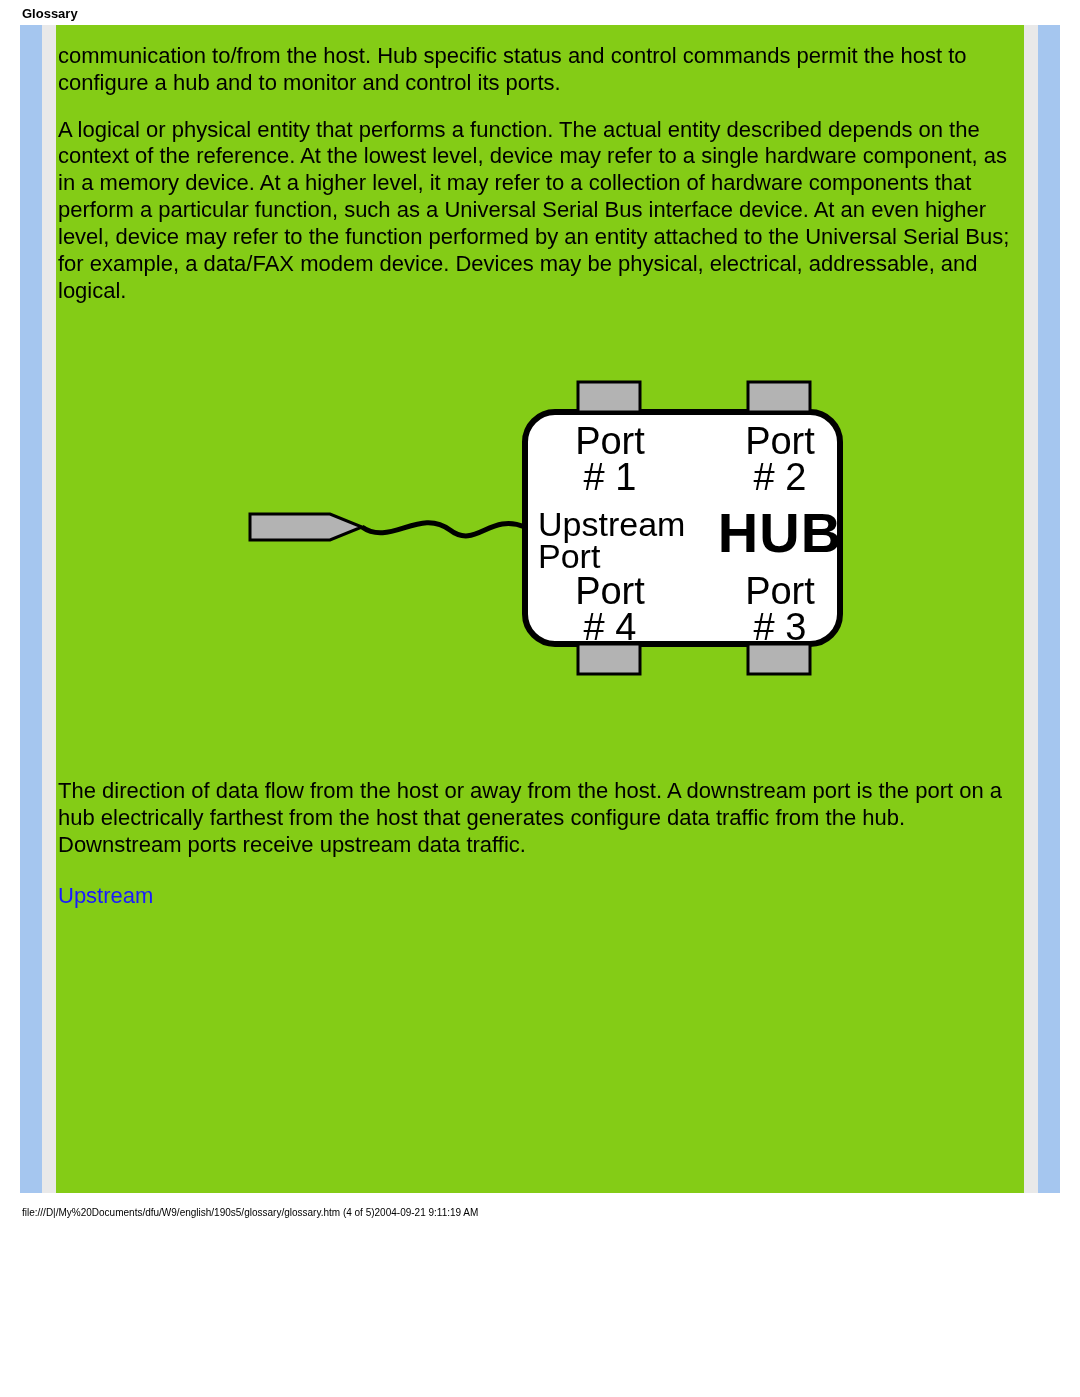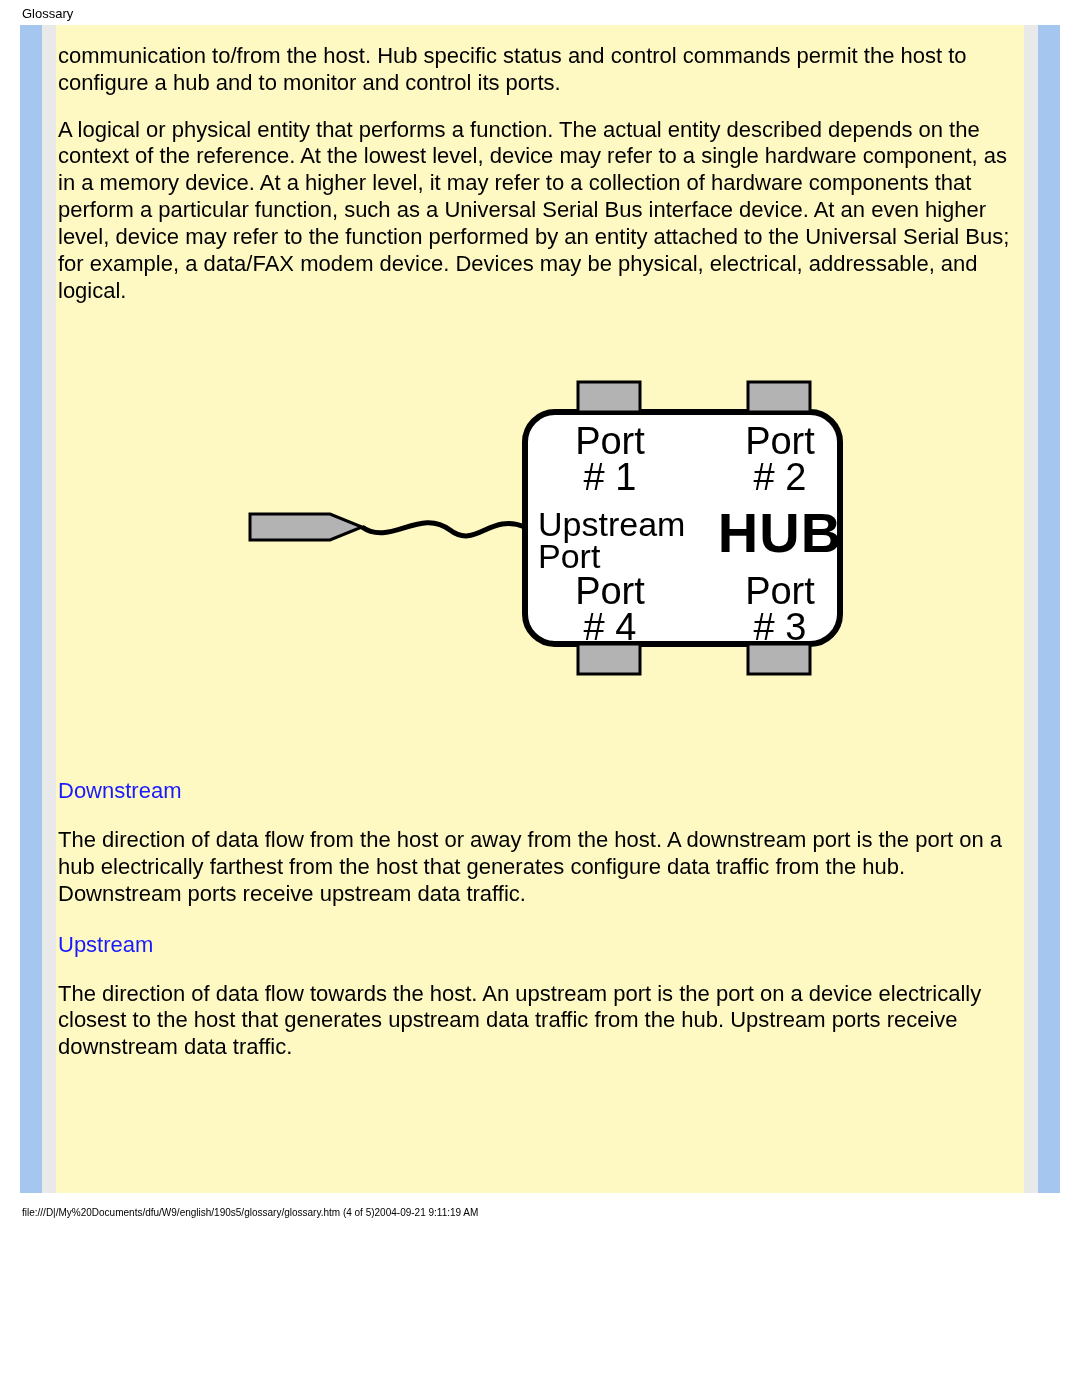--- a/index.html
+++ b/index.html
@@ -8,38 +8,39 @@
     width: 1080px;
     height: 1397px;
     font-family: Arial, Helvetica, sans-serif;
     background: #ffffff;
     overflow: hidden;
   }
   .header-label {
     font-size: 13px;
     color: #000;
     padding: 6px 5px 4px 22px;
+    font-weight: bold;
   }
   .outer-frame {
     margin: 0 20px;
     height: 1168px;
     background: #a5c6ef;
     padding: 0;
     box-sizing: border-box;
     position: relative;
   }
   .inner-col {
     background: #e9e9e9;
     margin: 0 22px;
     height: 100%;
     padding: 0 14px;
     box-sizing: border-box;
   }
   .content {
-    background: #fef9c3;
+    background: #84cc16;
     height: 100%;
     padding: 18px 2px 0 2px;
     box-sizing: border-box;
     font-size: 22px;
     line-height: 1.22;
     color: #000;
   }
   .term {
     color: #1a1aff;
     font-size: 22px;
@@ -104,23 +105,21 @@
           <text x="348" y="206" class="hub-text-label">Port</text>
           <text x="590" y="190" class="hub-text-hub" text-anchor="middle">HUB</text>
 
           <text x="420" y="242" class="hub-text-port" text-anchor="middle">Port</text>
           <text x="420" y="278" class="hub-text-port" text-anchor="middle"># 4</text>
           <text x="590" y="242" class="hub-text-port" text-anchor="middle">Port</text>
           <text x="590" y="278" class="hub-text-port" text-anchor="middle"># 3</text>
         </svg>
       </div>
 
-      <div class="term tight-bottom">Downstream</div>
       <p class="para">The direction of data flow from the host or away from the host. A downstream port is the port on a hub electrically farthest from the host that generates configure data traffic from the hub. Downstream ports receive upstream data traffic.</p>
 
       <div class="term tight-bottom">Upstream</div>
-      <p class="para">The direction of data flow towards the host. An upstream port is the port on a device electrically closest to the host that generates upstream data traffic from the hub. Upstream ports receive downstream data traffic.</p>
 
     </div>
   </div>
 </div>
 
 <div class="footer">file:///D|/My%20Documents/dfu/W9/english/190s5/glossary/glossary.htm (4 of 5)2004-09-21 9:11:19 AM</div>
 
 </body></html>

